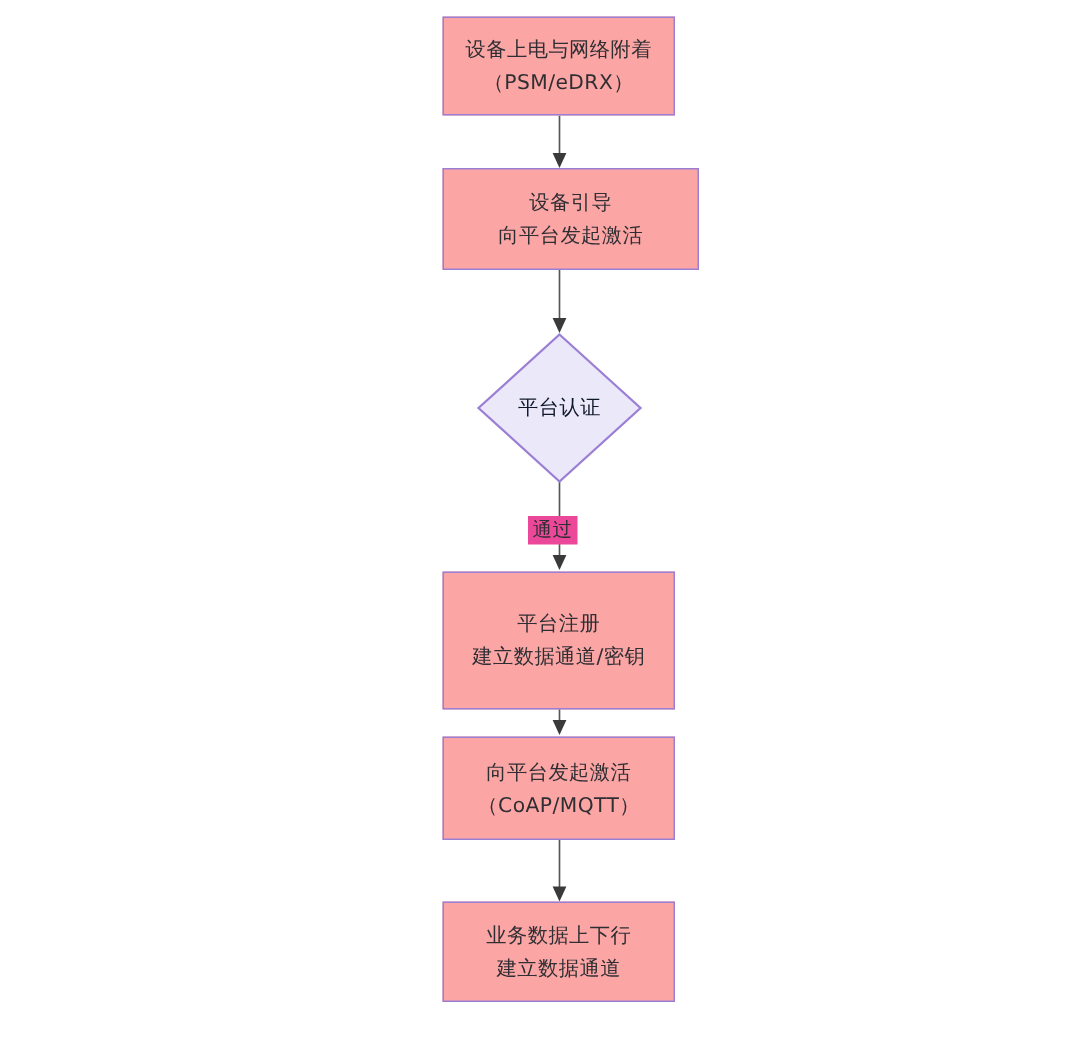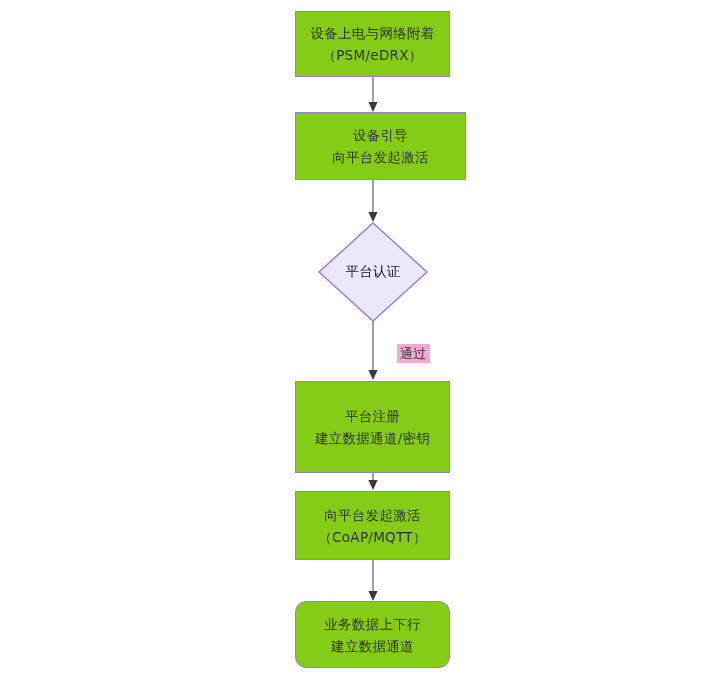--- a/index.html
+++ b/index.html
@@ -19,21 +19,21 @@
     height: 700px;
     background: #ffffff;
   }
   .node {
     position: absolute;
     box-sizing: border-box;
     display: flex;
     flex-direction: column;
     align-items: center;
     justify-content: center;
-    background: #84cc16;
+    background: #fca5a5;
     border: 1.5px solid #9b7fd4;
     color: #2f2f33;
     font-size: 13.5px;
     line-height: 22px;
     text-align: center;
     letter-spacing: 0.3px;
     white-space: nowrap;
   }
   .node .line2 {
     display: block;
@@ -62,28 +62,27 @@
     font-size: 13.5px;
     letter-spacing: 0.3px;
     white-space: nowrap;
   }
   .connector {
     position: absolute;
     overflow: visible;
   }
   .edge-label {
     position: absolute;
-    background: #f9a8d4;
+    background: #ec4899;
     color: #2f2f33;
     font-size: 13px;
     line-height: 17px;
     padding: 1px 3px;
     white-space: nowrap;
     letter-spacing: 0.3px;
-    margin-left: 45px;
   }
 </style>
 </head>
 <body>
 
 <div id="canvas">
 
   <svg class="connector" style="left:365px; top:77px;" width="16" height="36">
     <line x1="8" y1="0" x2="8" y2="26" stroke="#555555" stroke-width="1.1"></line>
     <polygon points="8,35 3.4,25 12.6,25" fill="#3a3a3a"></polygon>
@@ -130,18 +129,18 @@
   <div class="node" style="left:295px; top:381px; width:155px; height:92px;">
     <span>平台注册</span>
     <span class="line2">建立数据通道/密钥</span>
   </div>
 
   <div class="node" style="left:295px; top:491px; width:155px; height:69px;">
     <span>向平台发起激活</span>
     <span class="line2">（CoAP/MQTT）</span>
   </div>
 
-  <div class="node" style="left:295px; top:601px; width:155px; height:67px;border-radius:11px;">
+  <div class="node" style="left:295px; top:601px; width:155px; height:67px;">
     <span>业务数据上下行</span>
     <span class="line2">建立数据通道</span>
   </div>
 
 </div>
 
 </body></html>

